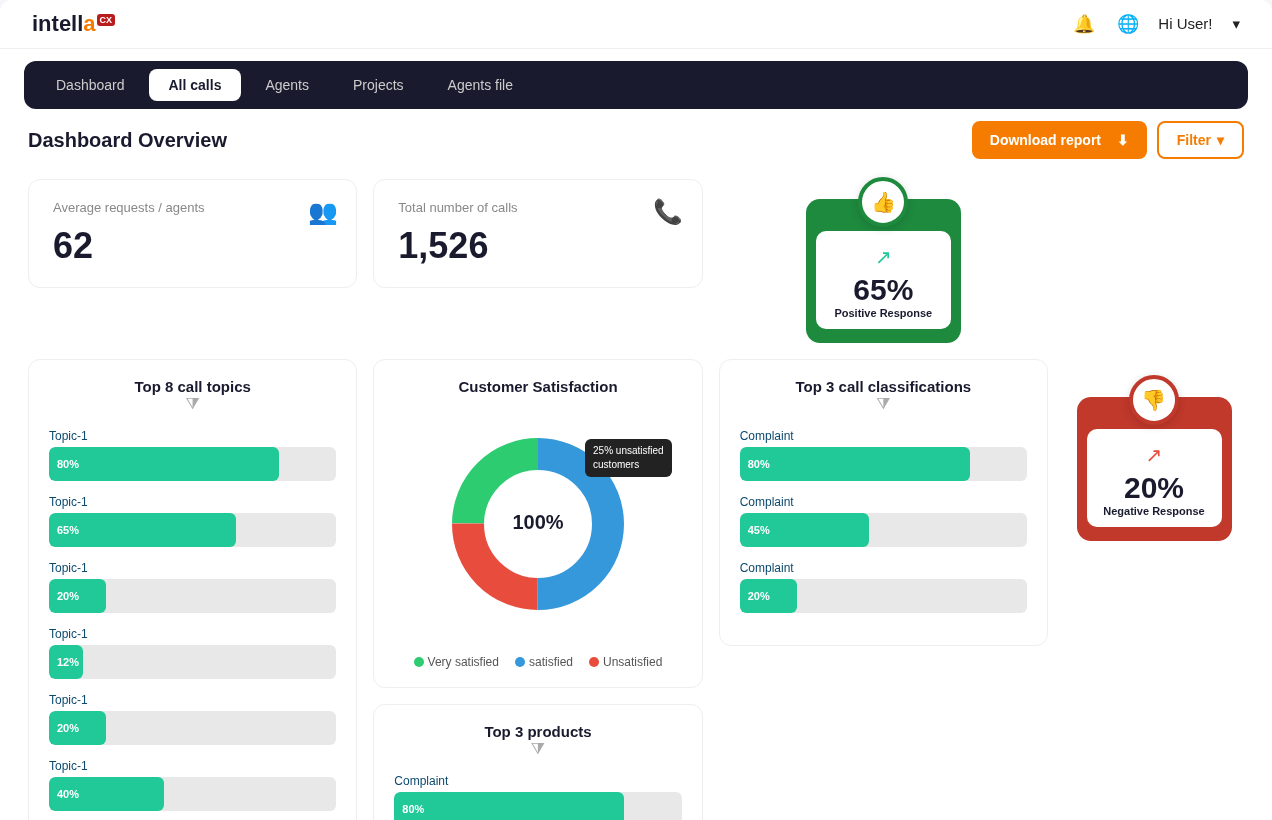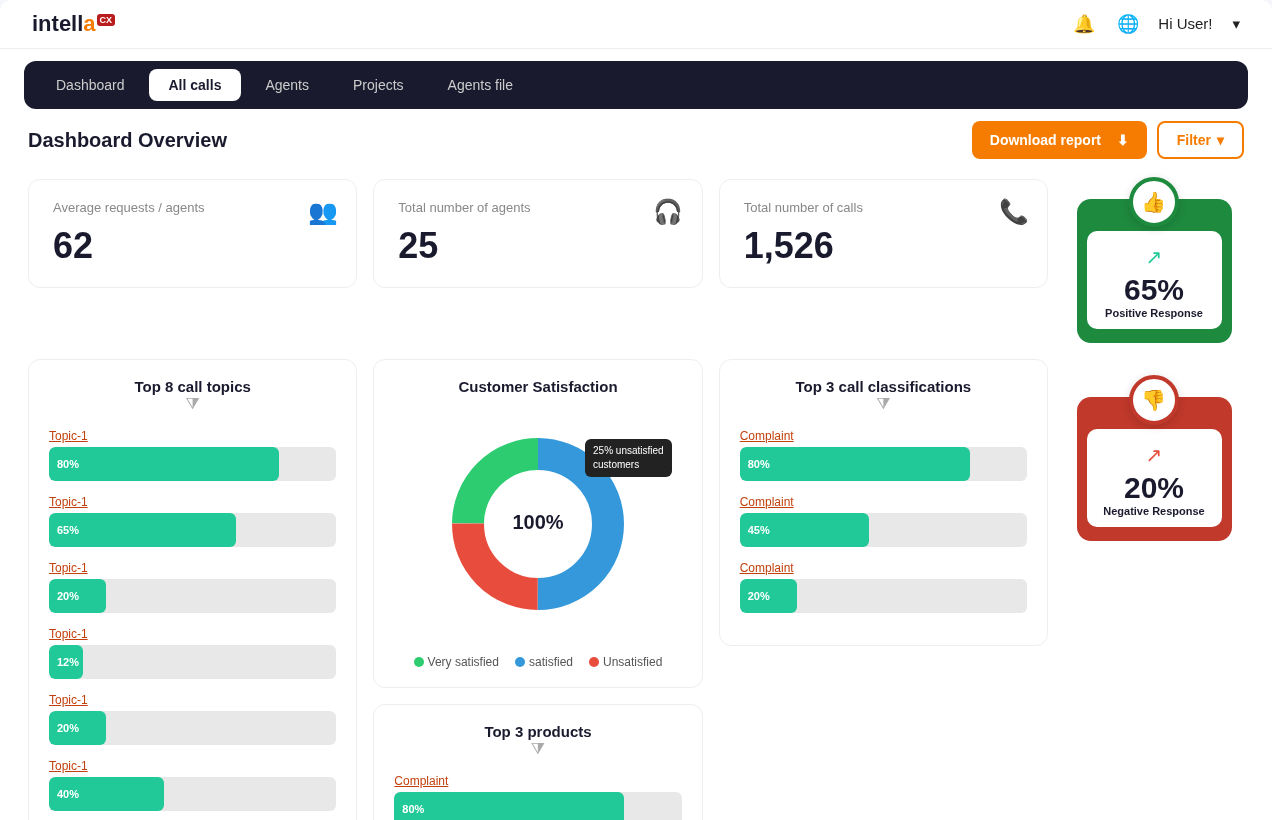--- a/index.html
+++ b/index.html
@@ -35,21 +35,21 @@
     .stat-icon { position: absolute; top: 18px; right: 18px; color: #20c997; font-size: 24px; }
 
     
     .widget-card { background: #fff; border-radius: 12px; padding: 18px 20px; border: 1px solid #eee; }
     .widget-header { display: flex; align-items: center; justify-content: space-between; margin-bottom: 16px; flex-direction: column; }
     .widget-title { font-size: 15px; font-weight: 700; color: #1a1a2e; }
     .filter-icon { color: #aaa; cursor: pointer; font-size: 16px; }
 
     
     .progress-item { margin-bottom: 14px; }
-    .progress-label { font-size: 12px; color: #c2410c; margin-bottom: 4px; text-decoration: underline; }
+    .progress-label { font-size: 12px; color: #0c4a6e; margin-bottom: 4px; }
     .progress-bar-bg { background: #e8e8e8; border-radius: 6px; height: 34px; overflow: hidden; }
     .progress-bar-fill { background: #20c997; border-radius: 6px; height: 100%; display: flex; align-items: center; padding-left: 8px; }
     .progress-bar-text { font-size: 11px; font-weight: 700; color: #fff; }
 
     
     .donut-container { display: flex; flex-direction: column; align-items: center; }
     .donut-svg { margin: 8px auto; }
     .donut-legend { display: flex; gap: 16px; justify-content: center; font-size: 12px; color: #555; flex-wrap: wrap; margin-top: 18px; }
     .legend-dot { width: 10px; height: 10px; border-radius: 50%; display: inline-block; margin-right: 4px; }
     .legend-item { display: flex; align-items: center; }
@@ -98,25 +98,20 @@
     </div>
 
     <div style="display: grid; grid-template-columns: 1fr 1fr 1fr 180px; gap: 16px; margin-bottom: 16px; align-items: start;">
 
       <div class="stat-card">
         <div class="stat-label">Average requests / agents</div>
         <div class="stat-value">62</div>
         <div class="stat-icon">👥</div>
       </div>
       <div class="stat-card">
-        <div class="stat-label">Total number of agents</div>
-        <div class="stat-value">25</div>
-        <div class="stat-icon">🎧</div>
-      </div>
-      <div class="stat-card">
         <div class="stat-label">Total number of calls</div>
         <div class="stat-value">1,526</div>
         <div class="stat-icon">📞</div>
       </div>
 
       <div style="display: flex; flex-direction: column; gap: 28px; align-items: center;">
 
         <div style="position: relative; width: 155px; margin-top: 20px;">
           <div style="position: absolute; top: -22px; left: 50%; transform: translateX(-50%); width: 50px; height: 50px; background: #fff; border-radius: 50%; border: 4px solid #1e8a3e; display: flex; align-items: center; justify-content: center; z-index: 2; box-shadow: 0 2px 8px rgba(0,0,0,0.15);">
             <span style="font-size: 20px; color: #1e8a3e;">👍</span>

